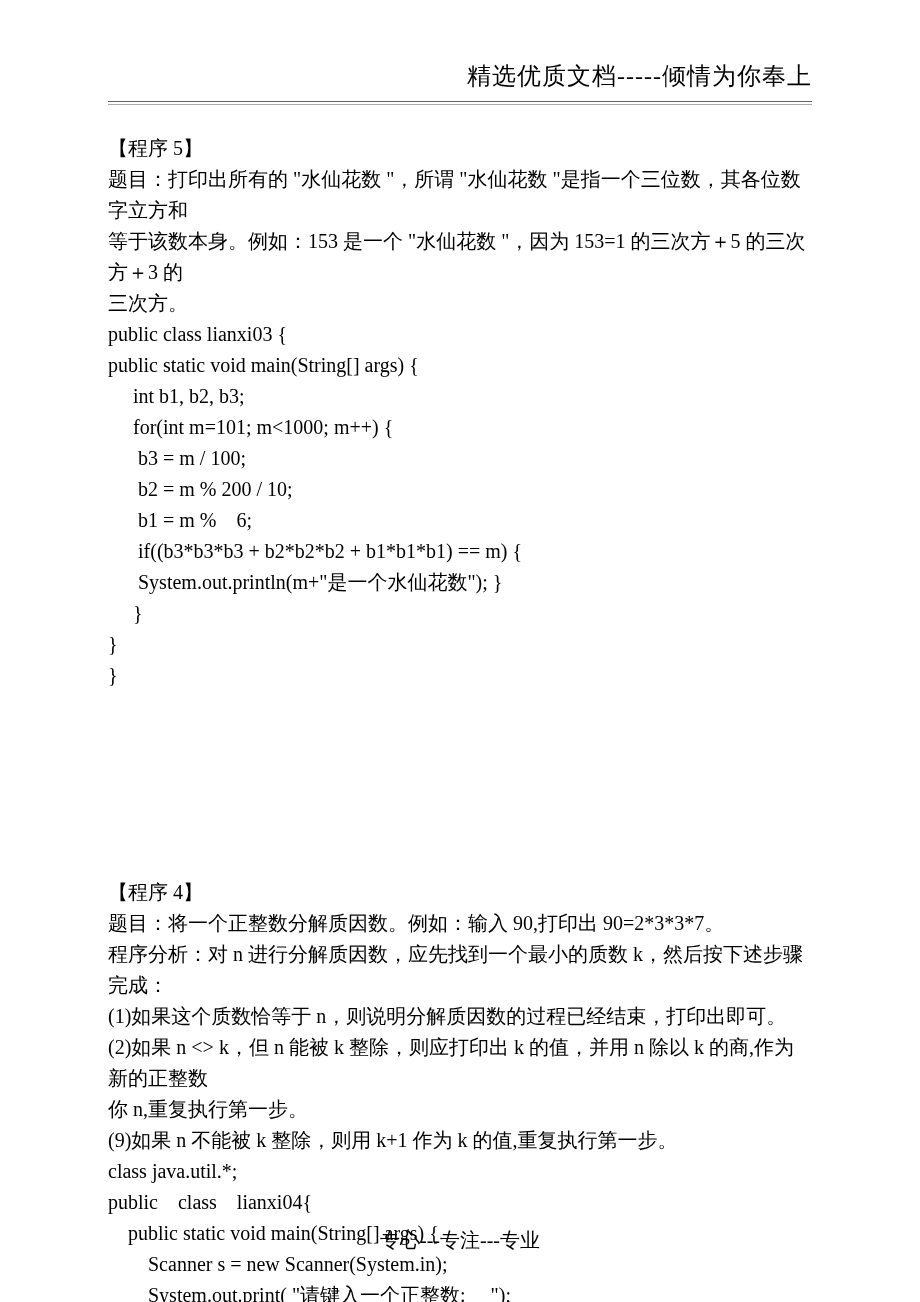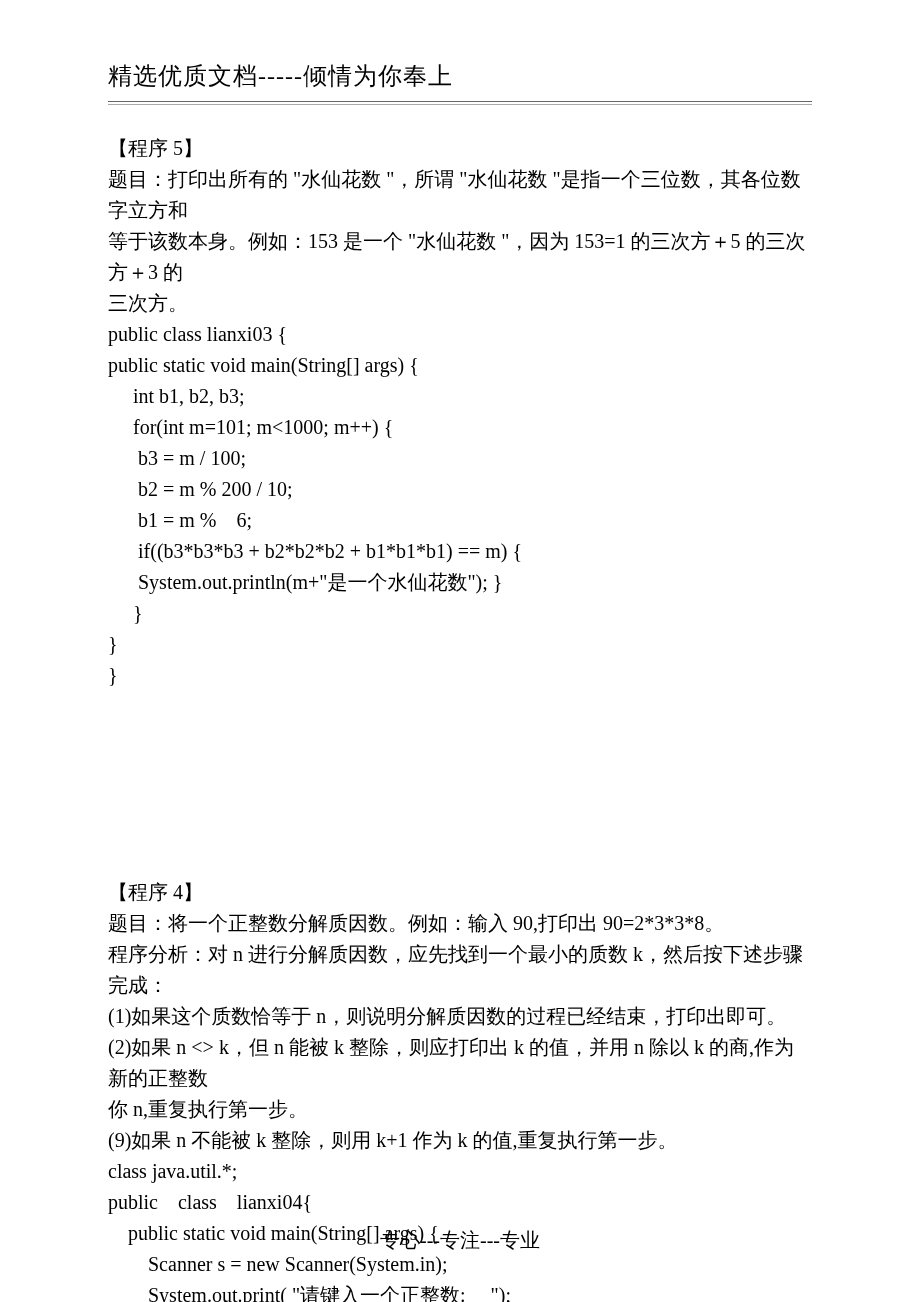--- a/index.html
+++ b/index.html
@@ -12,21 +12,21 @@
       height: 1302px;
       background: #ffffff;
       font-family: "SimSun", "Times New Roman", serif;
       font-size: 20px;
       line-height: 1.55;
       color: #000;
       padding: 58px 108px 40px 108px;
       position: relative;
     }
     .header {
-      text-align: left;
+      text-align: right;
       font-size: 24px;
       margin-bottom: 6px;
       letter-spacing: 1px;
       font-family: "SimSun", serif;
     }
     .header-line {
       height: 2px;
       position: relative;
       margin-bottom: 30px;
     }
@@ -95,21 +95,21 @@
   <p class="code-line">      b1 = m %    6;</p>
   <p class="code-line">      if((b3*b3*b3 + b2*b2*b2 + b1*b1*b1) == m) {</p>
   <p class="code-line mixed">      System.out.println(m+"是一个水仙花数"); }</p>
   <p class="code-line">     }</p>
   <p class="code-line">}</p>
   <p class="code-line">}</p>
 
   <div class="spacer"></div>
 
   <p class="section-title">【程序 4】</p>
-  <p class="mixed">题目：将一个正整数分解质因数。例如：输入 90,打印出 90=2*3*3*8。</p>
+  <p class="mixed">题目：将一个正整数分解质因数。例如：输入 90,打印出 90=2*3*3*7。</p>
   <p class="mixed">程序分析：对 n 进行分解质因数，应先找到一个最小的质数 k，然后按下述步骤完成：</p>
   <p class="mixed">(1)如果这个质数恰等于 n，则说明分解质因数的过程已经结束，打印出即可。</p>
   <p class="mixed">(2)如果 n &lt;&gt; k，但 n 能被 k 整除，则应打印出 k 的值，并用 n 除以 k 的商,作为新的正整数</p>
   <p class="mixed">你 n,重复执行第一步。</p>
   <p class="mixed">(9)如果 n 不能被 k 整除，则用 k+1 作为 k 的值,重复执行第一步。</p>
   <p class="code-line">class java.util.*;</p>
   <p class="code-line">public    class    lianxi04{</p>
   <p class="code-line">    public static void main(String[] args) {</p>
   <p class="code-line">        Scanner s = new Scanner(System.in);</p>
   <p class="code-line mixed">        System.out.print( "请键入一个正整数:     ");</p>

